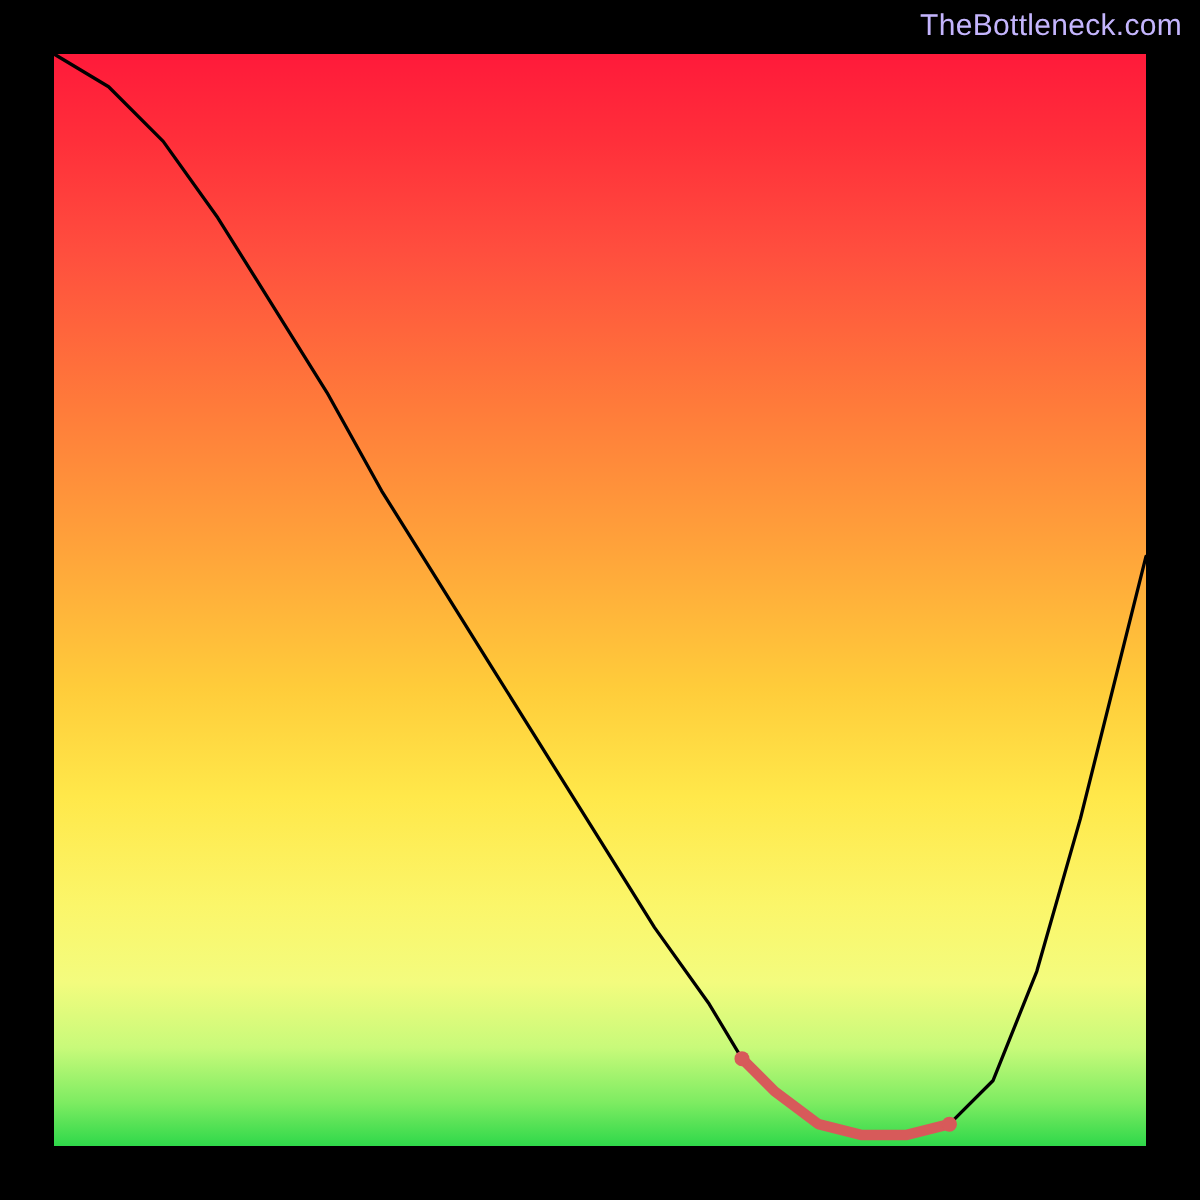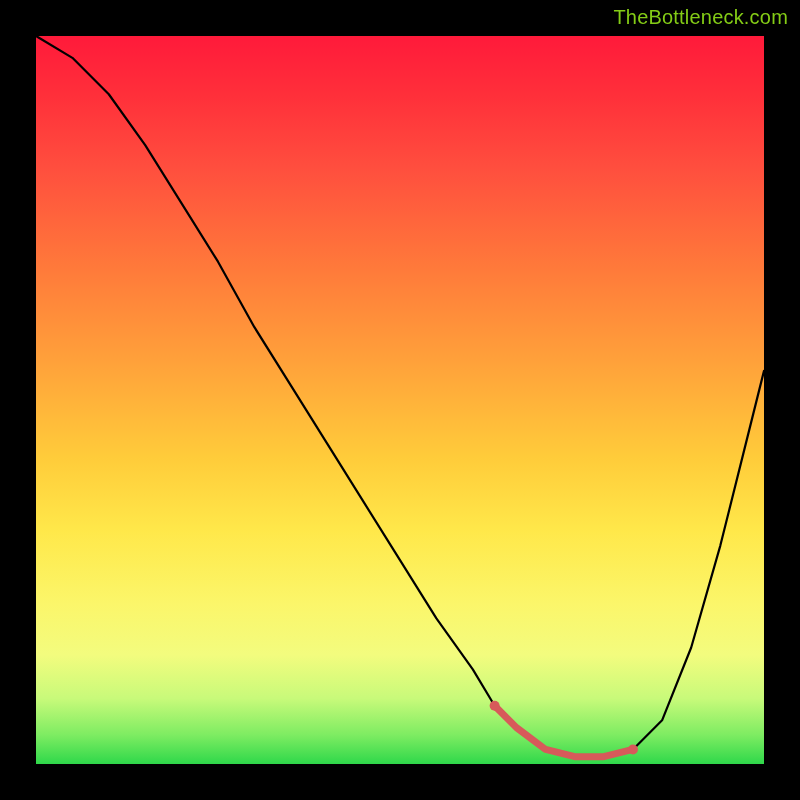--- a/index.html
+++ b/index.html
@@ -37,21 +37,21 @@
       #f3fc7e 85%,
       #c8fa7a 91%,
       #7eec62 96%,
       #2fd84a 100%
     );
   }
   .watermark {
     position: absolute;
     top: 6px;
     right: 12px;
-    color: #84cc16;
+    color: #c4b5fd;
     font-size: 20px;
     letter-spacing: 0.2px;
     font-weight: 400;
     user-select: none;
   }
   svg.curve {
     position: absolute;
     left: 0; top: 0;
     width: 728px;
     height: 728px;

